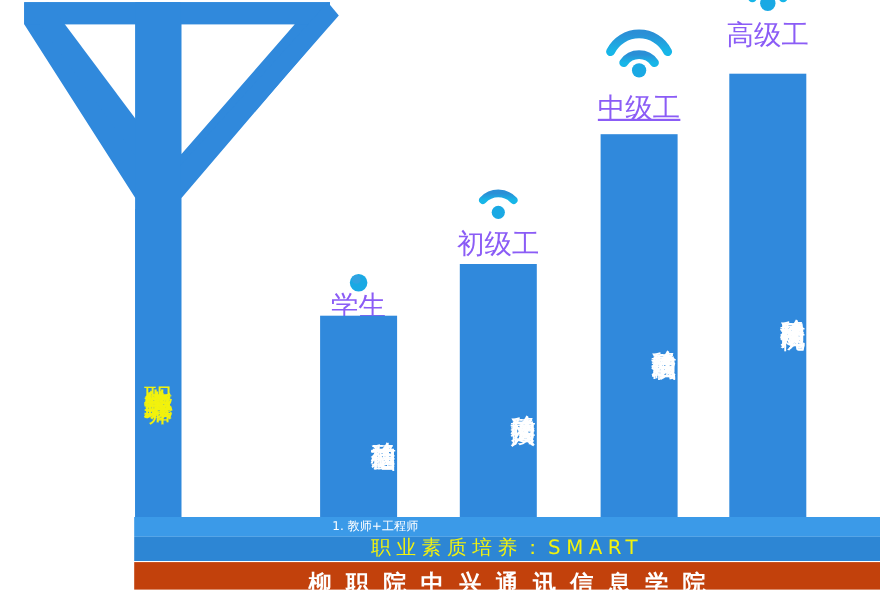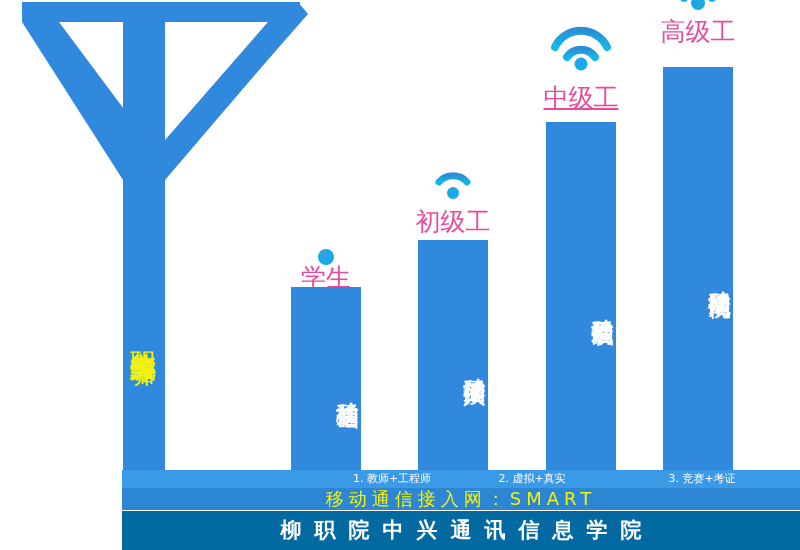--- a/index.html
+++ b/index.html
@@ -61,21 +61,21 @@
     transform: translateX(-50%);
     width: 64px;
     height: 48px;
   }
   .level-title {
     position: absolute;
     left: 50%;
     transform: translateX(-50%);
     width: 140px;
     text-align: center;
-    color: #ec4899;
+    color: #8b5cf6;
     font-size: 25px;
     line-height: 30px;
     white-space: nowrap;
   }
   .level-bar {
     position: absolute;
     bottom: 0;
     left: 0;
     width: 70px;
     background: #3089dc;
@@ -102,21 +102,20 @@
     height: 18px;
     background: #3b9ae8;
   }
   .sublabel {
     position: absolute;
     top: 0;
     height: 18px;
     line-height: 18px;
     color: #ffffff;
     font-size: 11px;
-    text-align: center;
     white-space: nowrap;
   }
   #band-smart {
     position: absolute;
     left: 122px;
     top: 488px;
     width: 678px;
     height: 22px;
     background: #2d86d4;
     color: #f2f20d;
@@ -124,22 +123,22 @@
     line-height: 22px;
     text-align: center;
     letter-spacing: 5px;
     white-space: nowrap;
   }
   #band-footer {
     position: absolute;
     left: 122px;
     top: 511px;
     width: 678px;
-    height: 39px;
-    background: #0369a1;
+    height: 25px;
+    background: #c2410c;
     color: #ffffff;
     font-size: 21px;
     line-height: 39px;
     font-weight: bold;
     text-align: center;
     letter-spacing: 13px;
     text-indent: 13px;
     white-space: nowrap;
   }
 </style>
@@ -223,21 +222,19 @@
       <path d="M19,41 A25,25 0 0 1 69,41" stroke="url(#wg3)" stroke-width="8" fill="none" stroke-linecap="round"></path>
       <path d="M30,50 A14,14 0 0 1 58,50" stroke="url(#wg3)" stroke-width="8" fill="none" stroke-linecap="round"></path>
       <circle cx="44" cy="55" r="7" fill="#1aa9e4"></circle>
     </svg>
     <div class="level-title" style="top:-458px;">高级工</div>
     <div class="level-bar" style="height:408px;">移动通信网规网优</div>
   </div>
 
   <div id="band-sublabels">
     <div class="sublabel" style="left:180px;width:180px;">1. 教师+工程师</div>
-    <div class="sublabel" style="left:330px;width:160px;">2. 虚拟+真实</div>
-    <div class="sublabel" style="left:500px;width:160px;">3. 竞赛+考证</div>
-  </div>
-
-  <div id="band-smart">移动通信接入网：SMART</div>
+  </div>
+
+  <div id="band-smart">职业素质培养：SMART</div>
 
   <div id="band-footer">柳职院中兴通讯信息学院</div>
 
 </div>
 
 </body></html>

